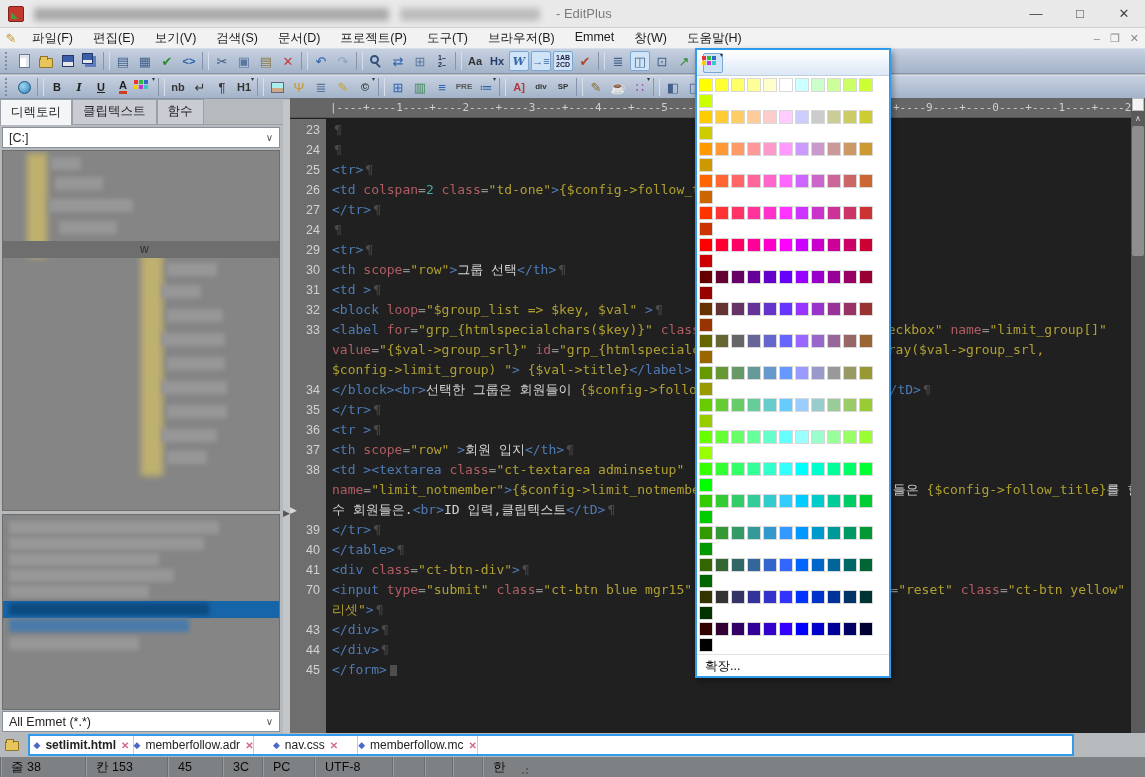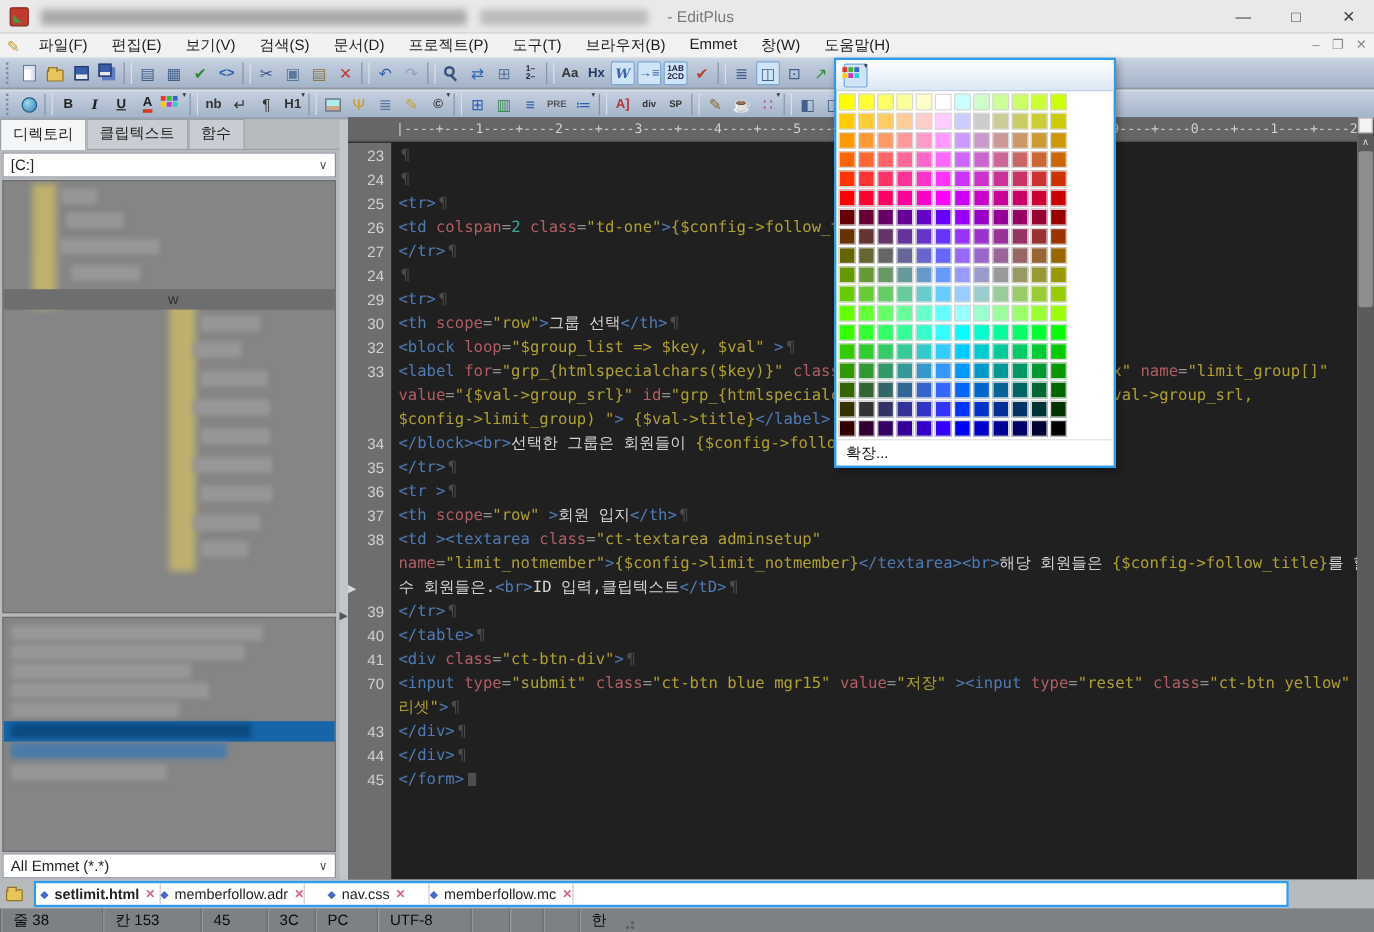--- a/index.html
+++ b/index.html
@@ -86,21 +86,21 @@
   .c-x{color:#d4d4d4;} .c-p{color:#8f8f8f;} .c-e{color:#4b4b4b;padding-left:2px;}
   .c-q{display:inline-block;width:7px;height:11px;background:#4e4e4e;margin-left:3px;vertical-align:middle;}
 
   
   .vsb{position:absolute;left:1131px;top:98px;width:14px;bottom:44px;background:#5a5a5a;}
   .vsb .topbox{position:absolute;left:1px;top:0;width:12px;height:13px;background:#f4f4f4;border:1px solid #bbb;}
   .vsb .uparrow{position:absolute;left:0;top:14px;width:14px;height:13px;color:#ddd;font-size:8px;text-align:center;line-height:13px;}
   .vsb .thumb{position:absolute;left:1px;top:28px;width:12px;height:130px;background:#8e8e8e;border-radius:2px;}
 
   
-  .popup{position:absolute;left:695px;top:48px;width:235px;background:#fff;border:2px solid #2f9bea;z-index:10;box-shadow:2px 3px 6px rgba(0,0,0,.35);}
+  .popup{position:absolute;left:695px;top:48px;width:196px;background:#fff;border:2px solid #2f9bea;z-index:10;box-shadow:2px 3px 6px rgba(0,0,0,.35);}
   .pophead{height:26px;background:linear-gradient(#ffffff,#dce8f6);border-bottom:1px solid #c2cfdf;display:flex;align-items:center;padding-left:5px;}
   .pophead .ticon{background:#cfe4f7;border-color:#7aa7d4;}
   .grid{padding:1px;line-height:0;}
   .sw{display:inline-block;width:14px;height:14px;margin:1px;border:1px solid #d8d8d8;}
   .expand{height:22px;line-height:22px;padding-left:8px;font-size:12.5px;color:#111;border-top:1px solid #e0e0e0;}
 
   
   .doctabs{position:absolute;left:0;bottom:20px;width:100%;height:24px;background:#b7babd;}
   .tabfolder{position:absolute;left:5px;top:5px;}
   .tabbox{position:absolute;left:28px;top:1px;width:1046px;height:22px;background:#fff;border:2px solid #2f9bea;display:flex;align-items:stretch;}
@@ -432,20 +432,24 @@
         </div>
         <div class="crow">
           <span class="lnum">29</span>
           <span class="ltext"><span class="c-t">&lt;tr&gt;</span><span class="c-e">¶</span></span>
         </div>
         <div class="crow">
           <span class="lnum">30</span>
           <span class="ltext"><span class="c-t">&lt;th</span><span class="c-a"> scope</span><span class="c-p">=</span><span class="c-s">"row"</span><span class="c-t">&gt;</span><span class="c-x">그룹 선택</span><span class="c-t">&lt;/th&gt;</span><span class="c-e">¶</span></span>
         </div>
         <div class="crow">
+          <span class="lnum">31</span>
+          <span class="ltext"><span class="c-t">&lt;td &gt;</span><span class="c-e">¶</span></span>
+        </div>
+        <div class="crow">
           <span class="lnum">32</span>
           <span class="ltext"><span class="c-t">&lt;block</span><span class="c-a"> loop</span><span class="c-p">=</span><span class="c-s">"$group_list =&gt; $key, $val"</span><span class="c-t"> &gt;</span><span class="c-e">¶</span></span>
         </div>
         <div class="crow">
           <span class="lnum">33</span>
           <span class="ltext"><span class="c-t">&lt;label</span><span class="c-a"> for</span><span class="c-p">=</span><span class="c-s">"grp_{htmlspecialchars($key)}"</span><span class="c-a"> class</span><span class="c-p">=</span><span class="c-s">"mgr15"</span><span class="c-t">&gt;&lt;input</span><span class="c-a"> type</span><span class="c-p">=</span><span class="c-s">"checkbox"</span><span class="c-a"> name</span><span class="c-p">=</span><span class="c-s">"limit_group[]"</span></span>
         </div>
         <div class="crow">
           <span class="lnum"></span>
           <span class="ltext"><span class="c-a">value</span><span class="c-p">=</span><span class="c-s">"{$val-&gt;group_srl}"</span><span class="c-a"> id</span><span class="c-p">=</span><span class="c-s">"grp_{htmlspecialchars($key)}"</span><span class="c-a"> cond</span><span class="c-p">=</span><span class="c-s">"in_array($val-&gt;group_srl,</span></span>

